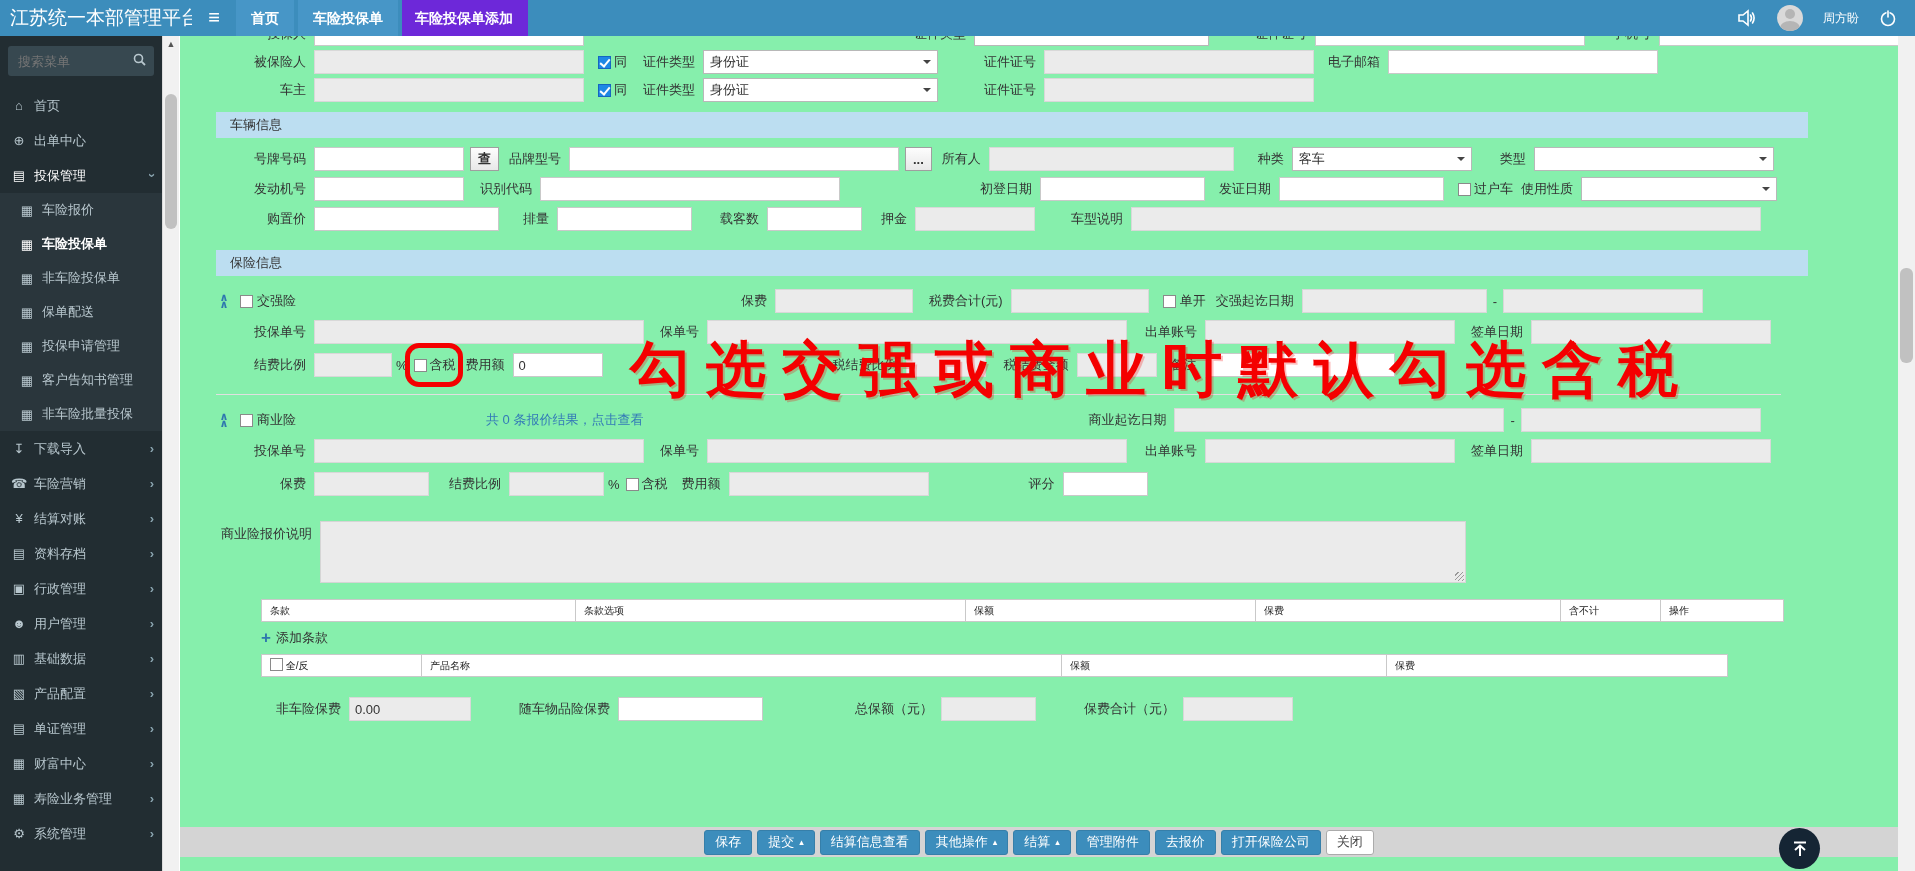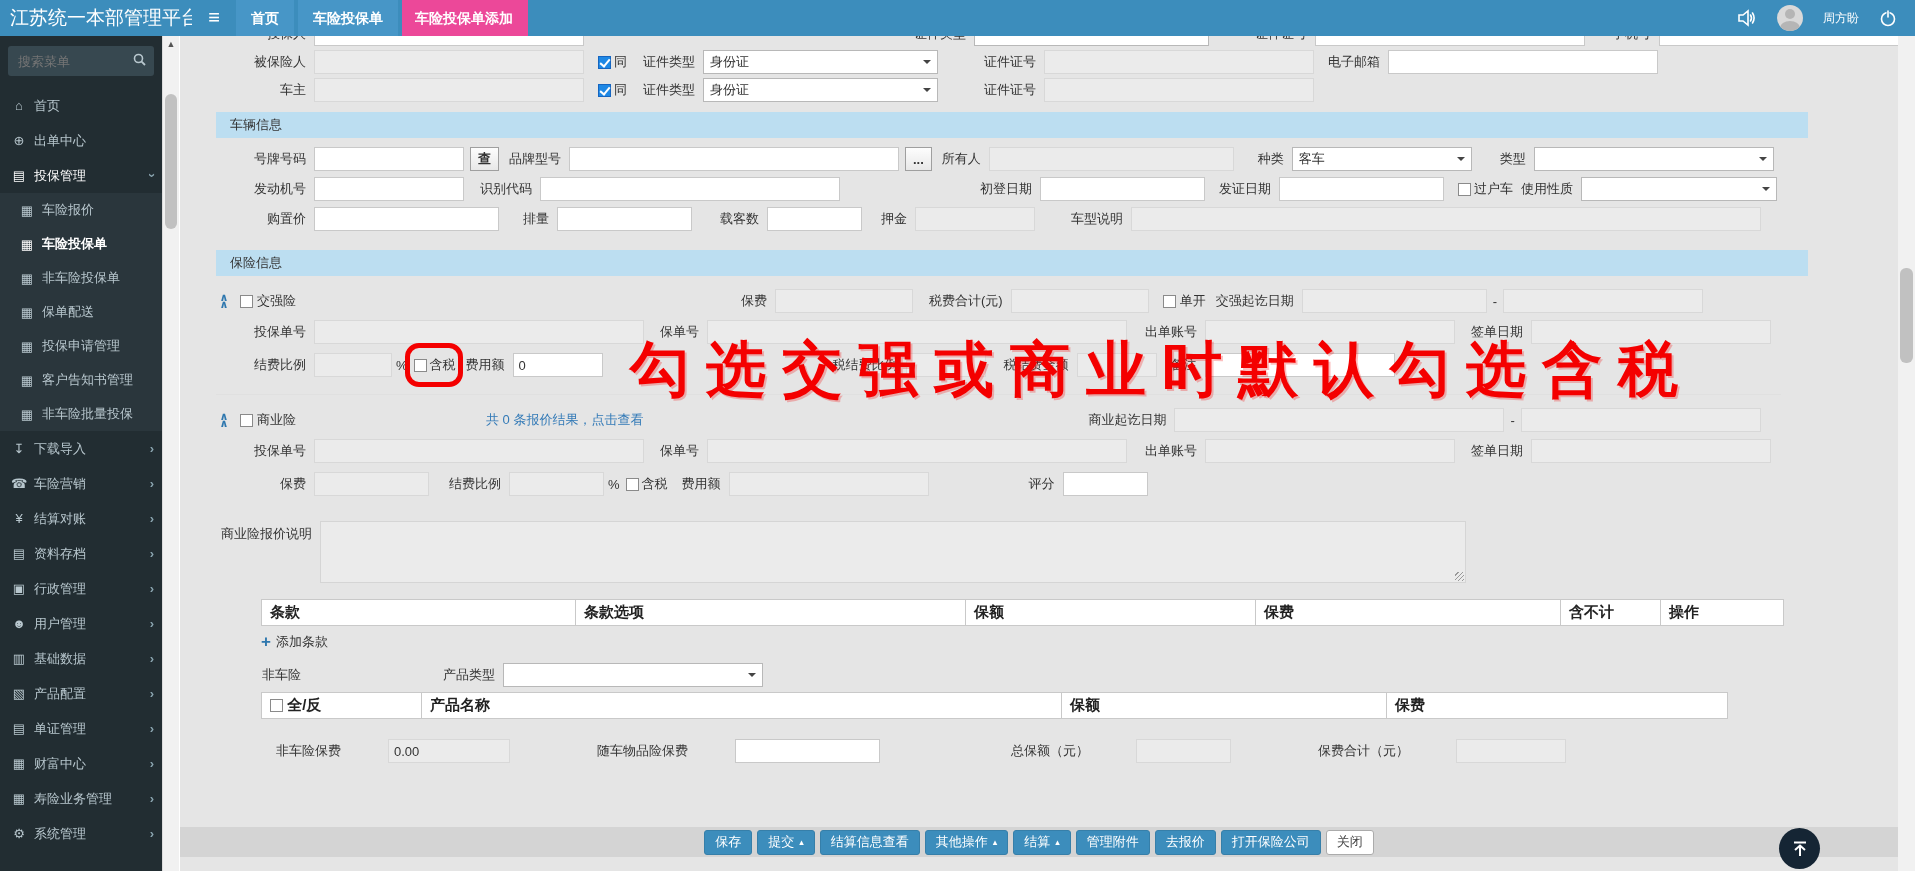--- a/index.html
+++ b/index.html
@@ -6,21 +6,21 @@
   html,body { margin:0; padding:0; }
   body { width:1915px; height:871px; overflow:hidden; position:relative;
          font-family:"Liberation Sans","DejaVu Sans",sans-serif; font-size:13px; color:#333; background:#fff; }
 
   
   .navbar { position:absolute; top:0; left:0; right:0; height:36px; background:#3c8dbc; display:flex; align-items:stretch; color:#fff; z-index:40; }
   .logo { width:192px; font-size:19px; line-height:36px; padding-left:10px; white-space:nowrap; overflow:hidden; }
   .hamburger { width:44px; text-align:center; line-height:34px; font-size:20px; cursor:pointer; }
   .tabs { display:flex; align-items:stretch; }
   .tab { padding:0 15px; line-height:36px; font-size:14px; font-weight:bold; background:#4796c7; margin-right:4px; cursor:pointer; }
-  .tab.active { background:#ec4899;padding-left:13px; }
+  .tab.active { background:#6d28d9;padding-left:13px; }
   .nav-right { margin-left:auto; display:flex; align-items:center; gap:20px; padding-right:18px; }
   .avatar { width:26px; height:26px; border-radius:50%; background:#d9d9d9; position:relative; overflow:hidden; }
   .avatar::before { content:""; position:absolute; top:4px; left:8px; width:10px; height:10px; border-radius:50%; background:#b5b5b5; }
   .avatar::after { content:""; position:absolute; top:16px; left:3px; width:20px; height:14px; border-radius:50%; background:#b5b5b5; }
   .username { font-size:12px; }
   .navicon { display:flex; align-items:center; cursor:pointer; }
 
   
   .sidebar { position:absolute; top:36px; left:0; width:162px; bottom:0; background:#222d32; overflow:hidden; z-index:30; }
   .sb-search { margin:10px 8px 12px 8px; background:#374850; border-radius:3px; height:30px; display:flex; align-items:center; padding:0 8px; }
@@ -35,41 +35,41 @@
   .chev.down { transform:rotate(90deg); display:inline-block; }
 
   
   .vstrip { position:absolute; top:36px; width:17px; bottom:0; background:#f1f1f1; z-index:20; }
   .vstrip.left { left:162px; border-left:1px solid #dcdcdc; }
   .vstrip.right { right:0; }
   .strip-btn { height:17px; text-align:center; font-size:9px; color:#555; line-height:17px; background:#f1f1f1; }
   .thumb { position:absolute; left:2px; right:2px; background:#c1c1c1; border-radius:6px; }
 
   
-  .main { position:absolute; top:36px; left:180px; right:17px; bottom:0; background:#e5e5e5; overflow:hidden; }
+  .main { position:absolute; top:36px; left:180px; right:17px; bottom:0; background:#86efac; overflow:hidden; }
   .form { padding-left:36px; margin-top:-16px; position:relative; }
   .row { display:flex; align-items:center; height:30px; white-space:nowrap; }
   .lb { display:inline-block; text-align:right; color:#333; flex:none; }
   .inp { height:24px; border:1px solid #c9c9c9; background:#fff; padding:0 5px; font-size:13px; color:#333; font-family:inherit; flex:none; }
   .inp.dis { background:#ebebeb; border-color:#d8d8d8; }
   .sel { height:24px; border:1px solid #b8b8b8; background:#fff; display:inline-flex; align-items:center; justify-content:space-between; padding:0 6px; flex:none; cursor:pointer; }
   .sel .arr { width:0; height:0; border:4px solid transparent; border-top-color:#444; margin-top:4px; flex:none; }
   .cb { width:13px; height:13px; border:1px solid #8a8a8a; background:#fff; display:inline-block; flex:none; position:relative; cursor:pointer; }
   .cb.checked { background:#1e88e5; border-color:#1565c0; }
   .cb.checked::after { content:""; position:absolute; left:3px; top:0px; width:4px; height:8px; border:solid #fff; border-width:0 2px 2px 0; transform:rotate(40deg); }
   .band { background:#bcdef1; height:26px; line-height:26px; padding-left:14px; color:#333; width:1592px; }
   .minibtn { height:24px; border:1px solid #9f9f9f; background:linear-gradient(#fdfdfd,#e8e8e8); font-size:13px; font-weight:bold; color:#333; padding:0 7px; cursor:pointer; flex:none; display:inline-flex; align-items:center; }
   .collapse { display:inline-flex; flex-direction:column; color:#2e77ae; font-size:11px; font-weight:bold; line-height:7px; cursor:pointer; width:16px; text-align:center; }
   .link { color:#337ab7; cursor:pointer; }
   .divider { border-top:1px solid #e0e0e0; width:1565px; }
   .txa { border:1px solid #d5d5d5; background:#ebebeb; position:relative; }
   .txa::after { content:""; position:absolute; right:1px; bottom:1px; width:9px; height:9px;
       background:repeating-linear-gradient(135deg, transparent 0 2px, #999 2px 3px); }
   table.tbl { border-collapse:collapse; table-layout:fixed; }
-  table.tbl th { border:1px solid #c9c9c9; font-size:15px; text-align:left; padding:3px 8px; height:22px; color:#222; font-weight:bold; background:#fff; }
+  table.tbl th { border:1px solid #c9c9c9; font-size:10px; text-align:left; padding:3px 8px; height:22px; color:#222; font-weight:normal; background:#fff; }
   .addrow { display:flex; align-items:center; height:32px; }
   .plus { color:#2e77ae; font-weight:bold; font-size:17px; margin-right:5px; cursor:pointer; }
 
   
   .red-note { position:absolute; left:630px; top:330px; font-size:60px; font-weight:bold; color:#f40000; letter-spacing:16px; white-space:nowrap; z-index:25; pointer-events:none;
               text-shadow:2px 2px 0 rgba(244,0,0,.25); }
   .ring { position:relative; display:inline-flex; align-items:center; }
   .ring::before { content:""; position:absolute; left:-9px; right:-7px; top:-13px; bottom:-13px; border:5px solid #f40000; border-radius:14px; z-index:26; pointer-events:none; }
 
   
@@ -441,44 +441,36 @@
         <th style="width:123px;">操作</th>
       </tr>
     </tbody>
       </table>
 
     <div class="addrow" style="margin-left:45px;">
       <span class="plus">+</span>
       <span>添加条款</span>
     </div>
 
-    <div class="row" style="height:34px;">
-      <span class="lb" style="margin-left:46px;">非车险</span>
-      <span class="lb" style="margin-left:142px;">产品类型</span>
-      <span class="sel" style="width:260px; margin-left:8px;">
-          <span></span>
-          <span class="arr"></span>
-        </span>
-    </div>
 
     <table class="tbl" style="width:1466px; margin-left:45px;">
       <tbody>
           <tr>
         <th style="width:160px;">
           <span class="cb" style="vertical-align:-2px;"></span>
           <span>全/反</span>
         </th>
         <th style="width:640px;">产品名称</th>
         <th style="width:325px;">保额</th>
         <th style="width:341px;">保费</th>
       </tr>
     </tbody>
       </table>
 
-    <div class="row" style="margin-top:16px; height:32px;gap:39px;">
+    <div class="row" style="margin-top:16px; height:32px;">
       <span class="lb" style="margin-left:60px;">非车险保费</span>
       <input class="inp dis" style="width: 122px; margin-left: 8px;" value="0.00">
       <span class="lb" style="margin-left:48px;">随车物品险保费</span>
       <input class="inp" style="width: 145px; margin-left: 8px;">
       <span class="lb" style="margin-left:92px;">总保额（元）</span>
       <input class="inp dis" style="width: 95px; margin-left: 8px;">
       <span class="lb" style="margin-left:48px;">保费合计（元）</span>
       <input class="inp dis" style="width: 110px; margin-left: 8px;">
     </div>
   </div>

